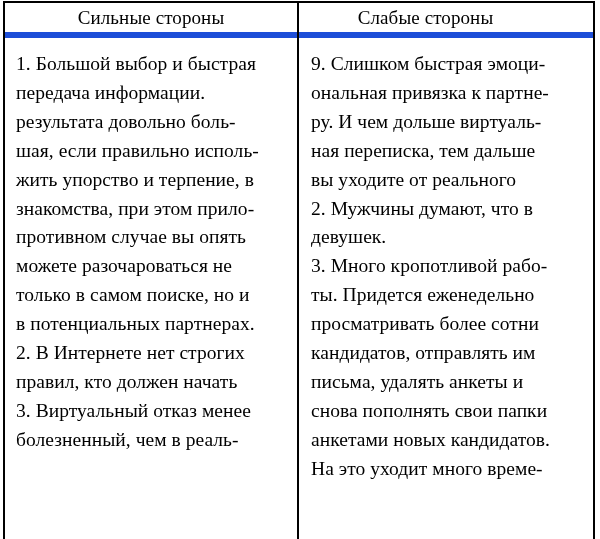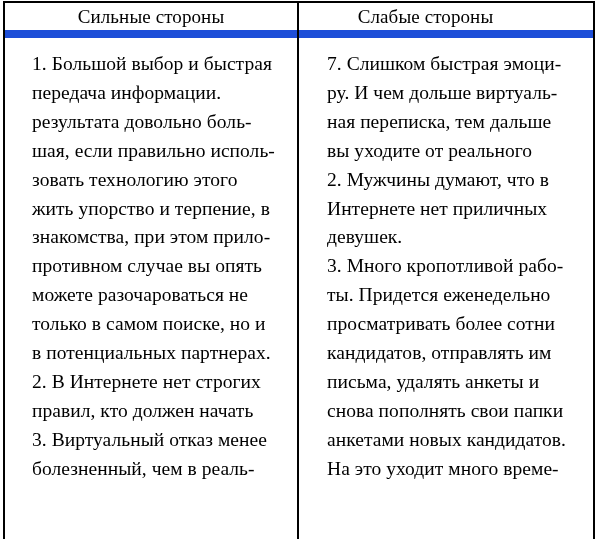--- a/index.html
+++ b/index.html
@@ -36,21 +36,21 @@
     box-sizing: border-box;
   }
 
   
   .header-row {
     position: absolute;
     left: 0;
     top: 0;
     width: 100%;
     height: 35px;
-    border-bottom: 8px solid #1d4ed8;
+    border-bottom: 6px solid #1d4ed8;
     box-sizing: border-box;
     display: flex;
   }
   .header-cell {
     display: flex;
     align-items: center;
     justify-content: center;
     font-size: 19px;
     line-height: 1;
     letter-spacing: 0.1px;
@@ -83,21 +83,20 @@
     padding-top: 12px;
   }
   .body-cell.left  { width: 292px; padding-left: 11px; padding-right: 6px; }
   .body-cell.right { width: 296px; padding-left: 14px; padding-right: 6px; }
 
   .line {
     font-size: 19.5px;
     line-height: 28.9px;
     white-space: pre;
     letter-spacing: 0.05px;
-    margin-left: 16px;
   }
 </style>
 </head>
 <body>
 
 <div id="page">
 
   <div class="table-frame">
 
     <div class="header-row">
@@ -106,39 +105,38 @@
     </div>
 
     <div class="col-divider"></div>
 
     <div class="body-row">
       <div class="body-cell left">
           <div class="line">1. Большой выбор и быстрая</div>
           <div class="line">передача информации.</div>
           <div class="line">результата довольно боль-</div>
           <div class="line">шая, если правильно исполь-</div>
-          <div class="line">зовать технологию этого</div>
           <div class="line">жить упорство и терпение, в</div>
           <div class="line">знакомства, при этом прило-</div>
           <div class="line">противном случае вы опять</div>
           <div class="line">можете разочароваться не</div>
           <div class="line">только в самом поиске, но и</div>
           <div class="line">в потенциальных партнерах.</div>
           <div class="line">2. В Интернете нет строгих</div>
           <div class="line">правил, кто должен начать</div>
           <div class="line">3. Виртуальный отказ менее</div>
           <div class="line">болезненный, чем в реаль-</div>
         </div>
       <div class="body-cell right">
-          <div class="line">7. Слишком быстрая эмоци-</div>
+          <div class="line">9. Слишком быстрая эмоци-</div>
+          <div class="line">ональная привязка к партне-</div>
           <div class="line">ру. И чем дольше виртуаль-</div>
           <div class="line">ная переписка, тем дальше</div>
           <div class="line">вы уходите от реального</div>
           <div class="line">2. Мужчины думают, что в</div>
-          <div class="line">Интернете нет приличных</div>
           <div class="line">девушек.</div>
           <div class="line">3. Много кропотливой рабо-</div>
           <div class="line">ты. Придется еженедельно</div>
           <div class="line">просматривать более сотни</div>
           <div class="line">кандидатов, отправлять им</div>
           <div class="line">письма, удалять анкеты и</div>
           <div class="line">снова пополнять свои папки</div>
           <div class="line">анкетами новых кандидатов.</div>
           <div class="line">На это уходит много време-</div>
         </div>

